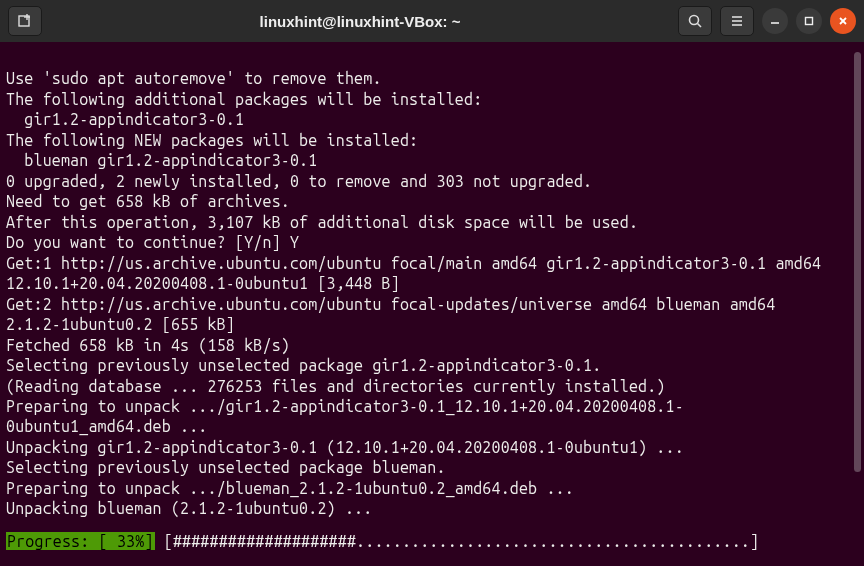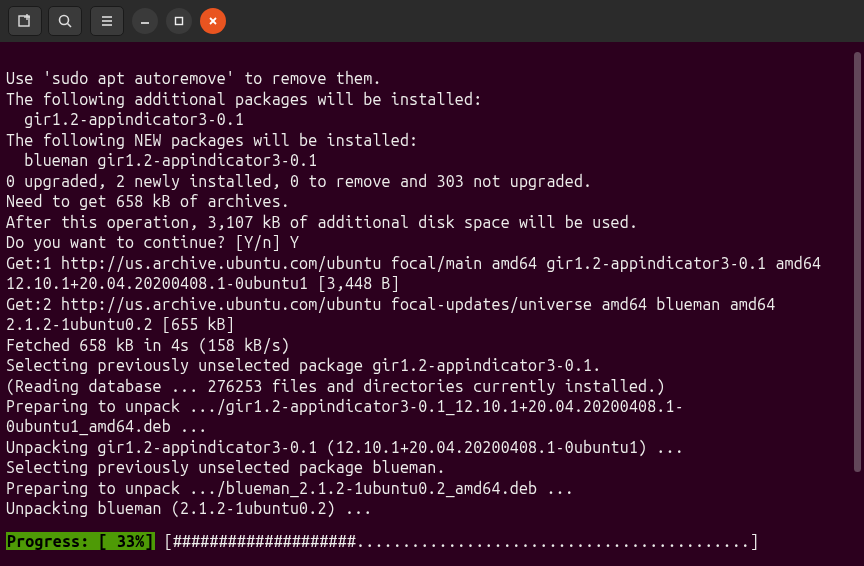--- a/index.html
+++ b/index.html
@@ -69,21 +69,21 @@
     overflow: hidden;
     position: relative;
     letter-spacing: 0.2px;
   }
   .progress-line {
     margin-top: 12px;
   }
   .progress-label {
     background: #4e9a06;
     color: #000;
-    font-weight: bold;
+    font-weight: normal;
     padding: 0 1px;
   }
   .progress-bar {
     color: #eeeeec;
   }
   .scrollbar {
     position: absolute;
     right: 2px;
     top: 42px;
     width: 10px;
@@ -105,20 +105,21 @@
 <div class="titlebar">
   <div class="tb-left">
     <div class="tb-btn">
       <svg width="16" height="16" viewBox="0 0 16 16">
           <rect x="2" y="3" width="10" height="10" fill="none" stroke="#ddd" stroke-width="1.4"></rect>
           <line x1="10" y1="1" x2="10" y2="7" stroke="#ddd" stroke-width="1.4"></line>
           <line x1="7" y1="4" x2="13" y2="4" stroke="#ddd" stroke-width="1.4"></line>
         </svg>
     </div>
   </div>
+  <div class="tb-title">linuxhint@linuxhint-VBox: ~</div>
   <div class="tb-right">
     <div class="tb-btn">
       <svg width="16" height="16" viewBox="0 0 16 16">
           <circle cx="7" cy="7" r="4.5" fill="none" stroke="#ddd" stroke-width="1.6"></circle>
           <line x1="10.5" y1="10.5" x2="14" y2="14" stroke="#ddd" stroke-width="1.6"></line>
         </svg>
     </div>
     <div class="tb-btn">
       <svg width="16" height="16" viewBox="0 0 16 16">
           <line x1="3" y1="4" x2="13" y2="4" stroke="#ddd" stroke-width="1.6"></line>

